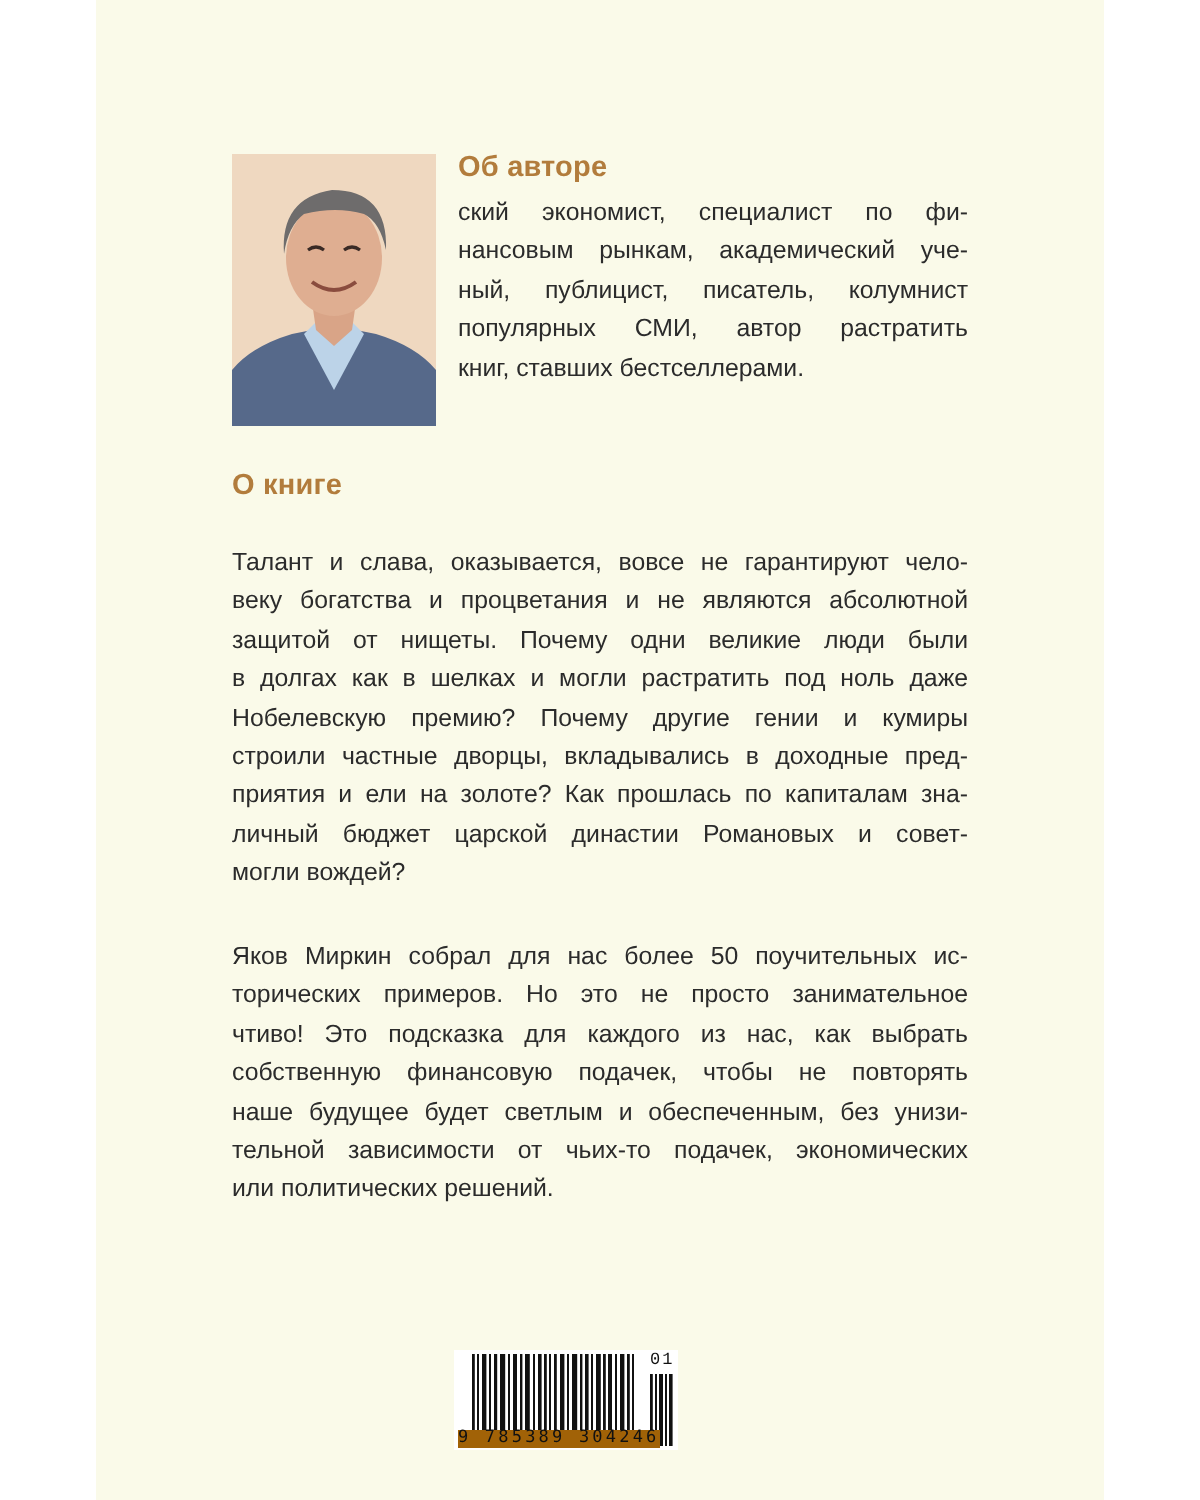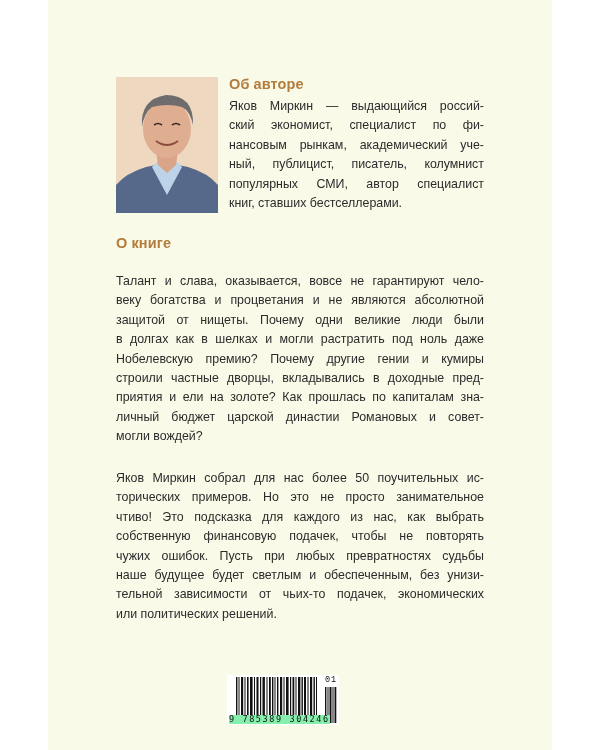--- a/index.html
+++ b/index.html
@@ -30,21 +30,21 @@
   .text .ln.last { text-align-last: left; }
   .author-text { left: 181px; top: 97px; width: 255px; }
   .book-p1 { left: 68px; top: 272px; width: 368px; }
   .book-p2 { left: 68px; top: 469px; width: 368px; }
   .barcode {
     position: absolute; left: 179px; top: 675px; width: 112px; height: 50px; background: #ffffff;
   }
   .barcode svg { display: block; }
   .barcode-number {
     position: absolute; left: 2px; bottom: 1px; font-family: "DejaVu Sans Mono", monospace;
-    font-size: 8.5px; color: #111; letter-spacing: 1.6px; background: #86efac; line-height: 9px;
+    font-size: 8.5px; color: #111; letter-spacing: 1.6px; background: #a16207; line-height: 9px;
   }
   .addon-number {
     position: absolute; left: 98px; top: 1px; font-family: Liberation Mono, monospace;
     font-size: 8.5px; color: #111; letter-spacing: 1px; line-height: 9px;
   }
 </style>
 </head>
 <body>
 
 <div class="page">
@@ -65,25 +65,24 @@
 
       <path d="M38 48 Q42 45 46 48" stroke="#3a2a25" stroke-width="1.6" fill="none"></path>
       <path d="M56 48 Q60 45 64 48" stroke="#3a2a25" stroke-width="1.6" fill="none"></path>
 
       <path d="M40 64 Q51 72 62 64" stroke="#8a4c3e" stroke-width="2" fill="none"></path>
     </svg>
   </div>
 
   <h2 class="heading author-heading">Об авторе</h2>
   <p class="text author-text">
-    <span class="ln">Яков Миркин — выдающийся россий-</span>
     <span class="ln">ский экономист, специалист по фи-</span>
     <span class="ln">нансовым рынкам, академический уче-</span>
     <span class="ln">ный, публицист, писатель, колумнист</span>
-    <span class="ln">популярных СМИ, автор специалист</span>
+    <span class="ln">популярных СМИ, автор растратить</span>
     <span class="ln last">книг, ставших бестселлерами.</span>
   </p>
 
   <h2 class="heading book-heading">О книге</h2>
   <p class="text book-p1">
     <span class="ln">Талант и слава, оказывается, вовсе не гарантируют чело-</span>
     <span class="ln">веку богатства и процветания и не являются абсолютной</span>
     <span class="ln">защитой от нищеты. Почему одни великие люди были</span>
     <span class="ln">в долгах как в шелках и могли растратить под ноль даже</span>
     <span class="ln">Нобелевскую премию? Почему другие гении и кумиры</span>
@@ -91,21 +90,20 @@
     <span class="ln">приятия и ели на золоте? Как прошлась по капиталам зна-</span>
     <span class="ln">личный бюджет царской династии Романовых и совет-</span>
     <span class="ln last">могли вождей?</span>
   </p>
 
   <p class="text book-p2">
     <span class="ln">Яков Миркин собрал для нас более 50 поучительных ис-</span>
     <span class="ln">торических примеров. Но это не просто занимательное</span>
     <span class="ln">чтиво! Это подсказка для каждого из нас, как выбрать</span>
     <span class="ln">собственную финансовую подачек, чтобы не повторять</span>
-    <span class="ln">чужих ошибок. Пусть при любых превратностях судьбы</span>
     <span class="ln">наше будущее будет светлым и обеспеченным, без унизи-</span>
     <span class="ln">тельной зависимости от чьих-то подачек, экономических</span>
     <span class="ln last">или политических решений.</span>
   </p>
 
   <div class="barcode">
     <svg width="112" height="50" viewBox="0 0 112 50">
       <g fill="#111">
         <rect x="9" y="2" width="1.4" height="46"></rect>
           <rect x="11.5" y="2" width="1" height="46"></rect>

